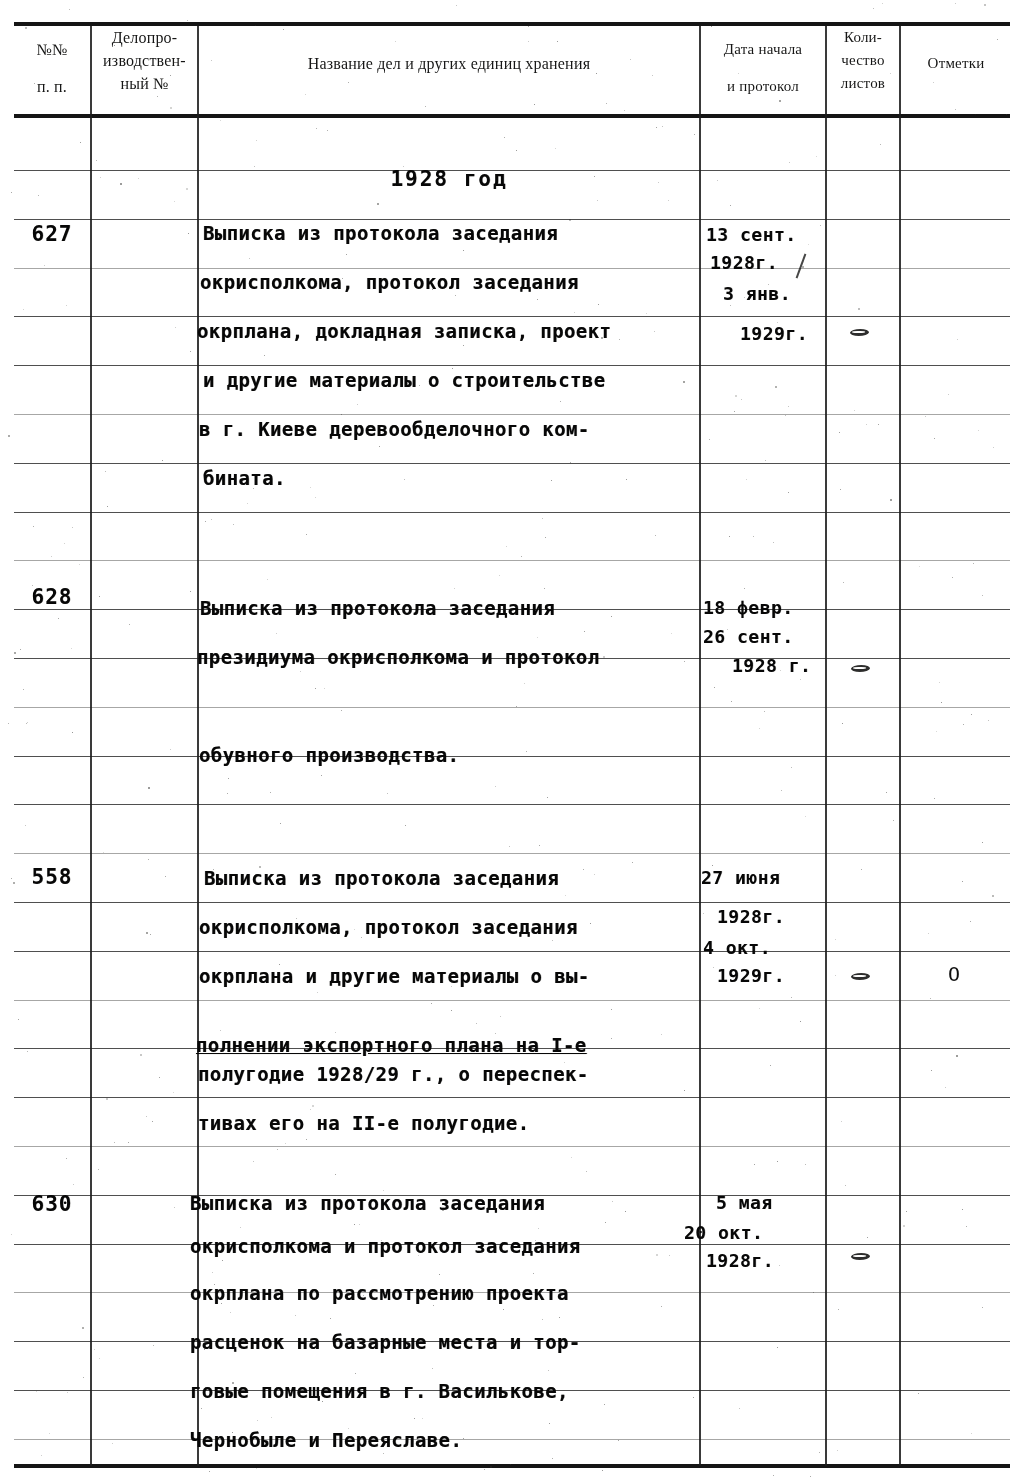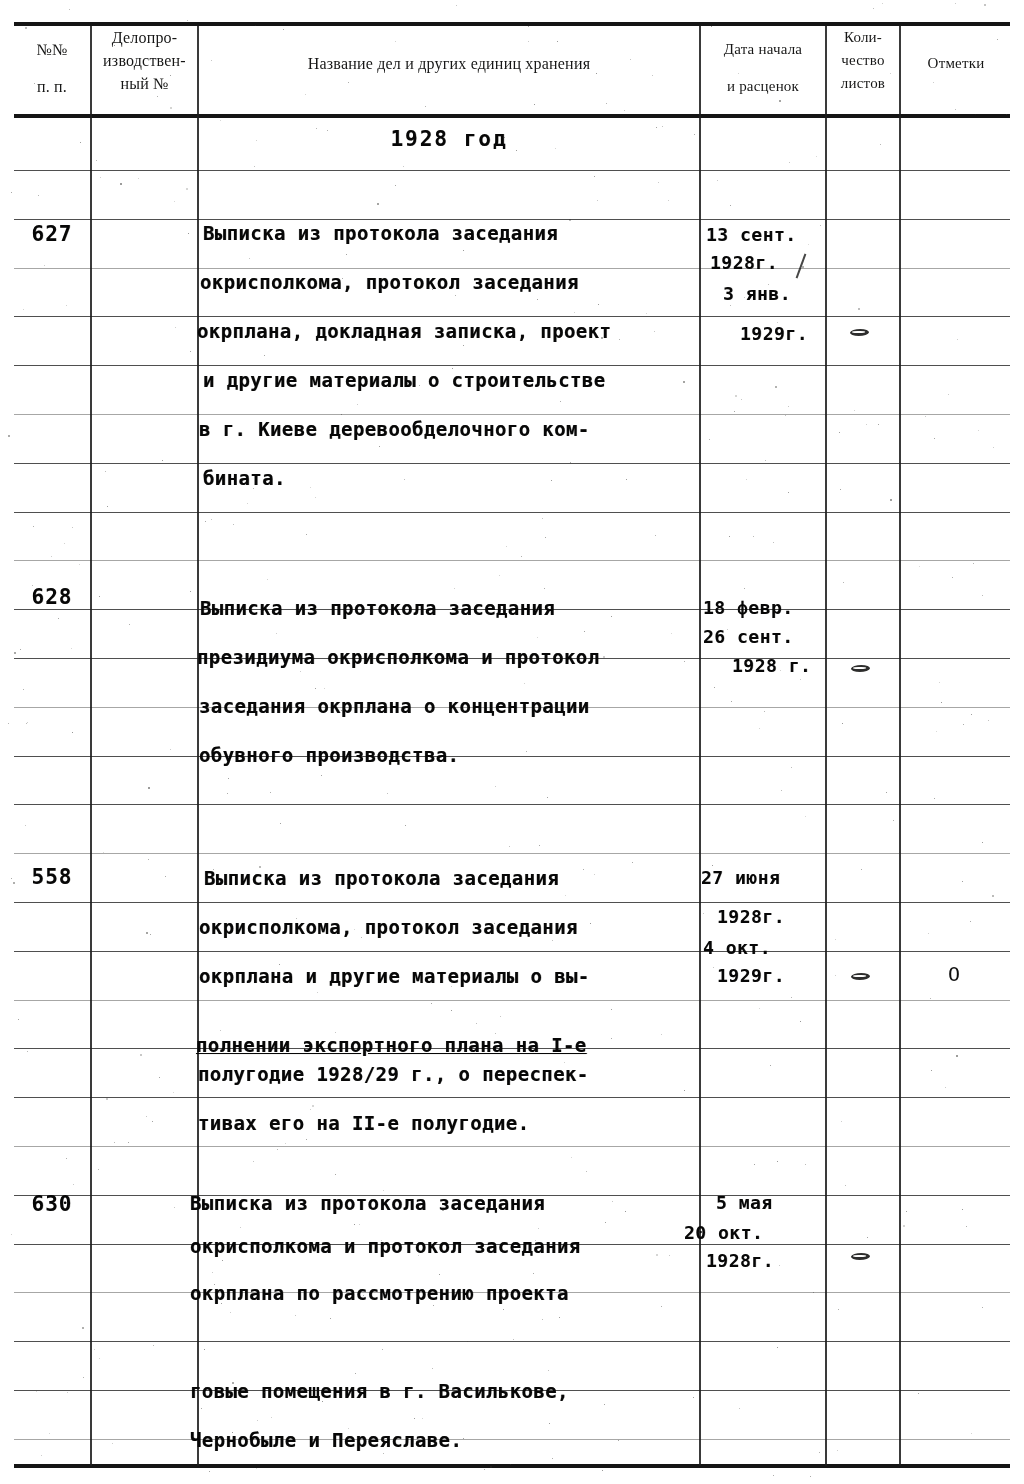--- a/index.html
+++ b/index.html
@@ -107,20 +107,21 @@
     text-shadow: 0.4px 0 0 rgba(0,0,0,.3);
   }
 
   .yeartitle {
     font-family: "DejaVu Sans Mono", "Liberation Mono", monospace;
     font-weight: 700;
     font-size: 21px;
     letter-spacing: 2px;
     color: #0d0d0d;
     text-shadow: 0.5px 0 0 rgba(0,0,0,.35);
+    margin-top: 40px;
   }
 
   .mark-o {
     font-family: "DejaVu Sans Mono", "Liberation Mono", monospace;
     font-size: 20px;
     color: #141414;
   }
 
   .smudge {
     position: absolute;
@@ -206,21 +207,21 @@
     </div>
 
     <div class="hcell" style="left:92px; top:4px; width:105px;">
       <span class="ln">Делопро-</span>
       <span class="ln">изводствен-</span>
       <span class="ln">ный №</span>
     </div>
 
     <div class="hcell" style="left:701px; top:16px; width:124px; font-size:15px;">
       <span class="ln">Дата начала</span>
-      <span class="ln" style="margin-top:14px;">и расценок</span>
+      <span class="ln" style="margin-top:14px;">и протокол</span>
     </div>
 
     <div class="hcell" style="left:827px; top:4px; width:72px; font-size:15px;">
       <span class="ln">Коли-</span>
       <span class="ln">чество</span>
       <span class="ln">листов</span>
     </div>
 
     <div class="hcell" style="left:901px; top:30px; width:110px; font-size:15px;">
       <span class="ln">Отметки</span>
@@ -242,21 +243,20 @@
   <div class="cell datetxt" style="left:710px; top:252px;">1928г.</div>
   <div class="cell datetxt" style="left:723px; top:283px;">3 янв.</div>
   <div class="cell datetxt" style="left:740px; top:323px;">1929г.</div>
   <div class="penslash" style="left:800px; top:253px;"></div>
   <div class="smudge" style="left:850px; top:329px;"></div>
 
   <div class="cell num" style="left:14px; top:585px; width:76px;">628</div>
 
   <div class="cell typed" style="left:200px; top:597px;">Выписка из протокола заседания</div>
   <div class="cell typed" style="left:197px; top:646px;">президиума окрисполкома и протокол</div>
-  <div class="cell typed" style="left:199px; top:695px;">заседания окрплана о концентрации</div>
   <div class="cell typed" style="left:199px; top:744px;">обувного производства.</div>
 
   <div class="cell datetxt" style="left:703px; top:597px;">18 февр.</div>
   <div class="cell datetxt" style="left:703px; top:626px;">26 сент.</div>
   <div class="cell datetxt" style="left:732px; top:655px;">1928 г.</div>
   <div class="smudge" style="left:851px; top:665px;"></div>
 
   <div class="cell num" style="left:14px; top:865px; width:76px;">558</div>
 
   <div class="cell typed" style="left:204px; top:867px;">Выписка   из протокола заседания</div>
@@ -271,20 +271,21 @@
   <div class="cell datetxt" style="left:703px; top:937px;">4 окт.</div>
   <div class="cell datetxt" style="left:717px; top:965px;">1929г.</div>
   <div class="smudge" style="left:851px; top:973px;"></div>
   <div class="cell mark-o" style="left:899px; top:962px; width:110px; text-align:center;">O</div>
 
   <div class="cell num" style="left:14px; top:1192px; width:76px;">630</div>
 
   <div class="cell typed" style="left:190px; top:1192px;">Выписка из протокола заседания</div>
   <div class="cell typed" style="left:190px; top:1235px;">окрисполкома и протокол заседания</div>
   <div class="cell typed" style="left:190px; top:1282px;">окрплана по рассмотрению проекта</div>
+  <div class="cell typed" style="left:190px; top:1331px;">расценок на базарные места и тор-</div>
   <div class="cell typed" style="left:190px; top:1380px;">говые помещения в г. Василькове,</div>
   <div class="cell typed" style="left:190px; top:1429px;">Чернобыле и  Переяславе.</div>
 
   <div class="cell datetxt" style="left:716px; top:1192px;">5 мая</div>
   <div class="cell datetxt" style="left:684px; top:1222px;">20 окт.</div>
   <div class="cell datetxt" style="left:706px; top:1250px;">1928г.</div>
   <div class="smudge" style="left:851px; top:1253px;"></div>
 
   <div id="speckles">
       <div class="speck" style="width: 1px; height: 1px; left: 584px; top: 631px; opacity: 0.63;"></div>

